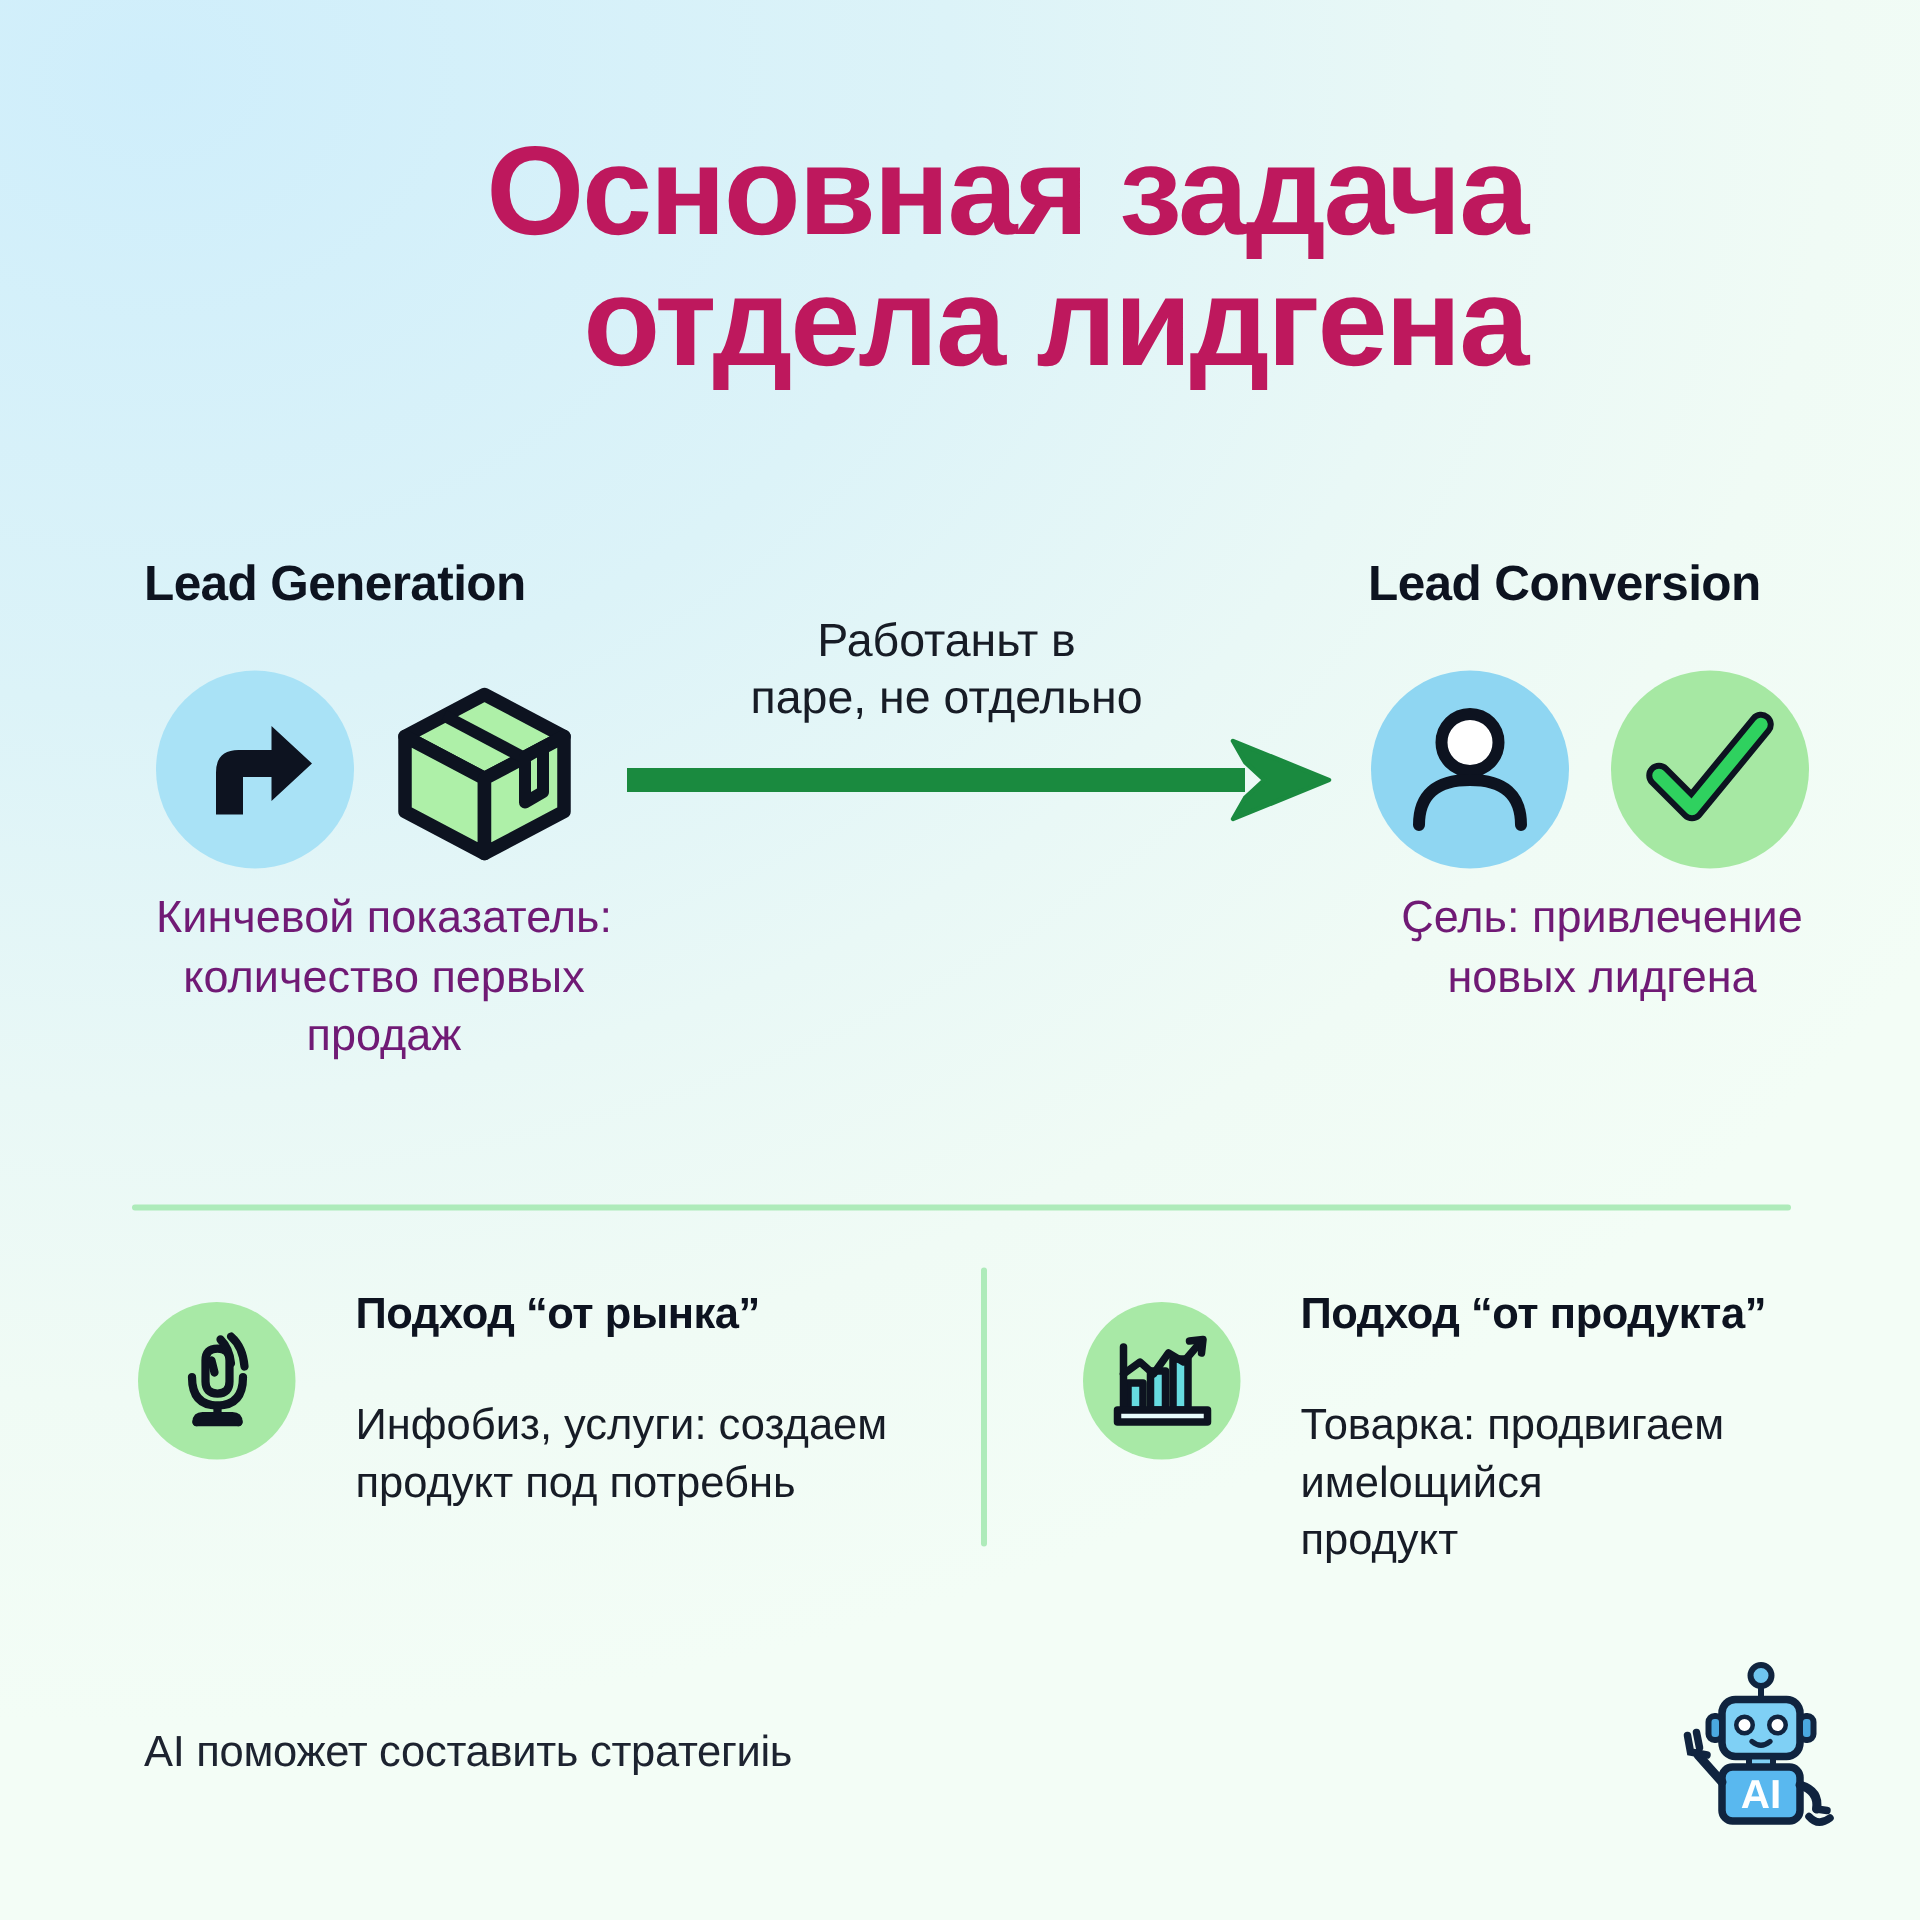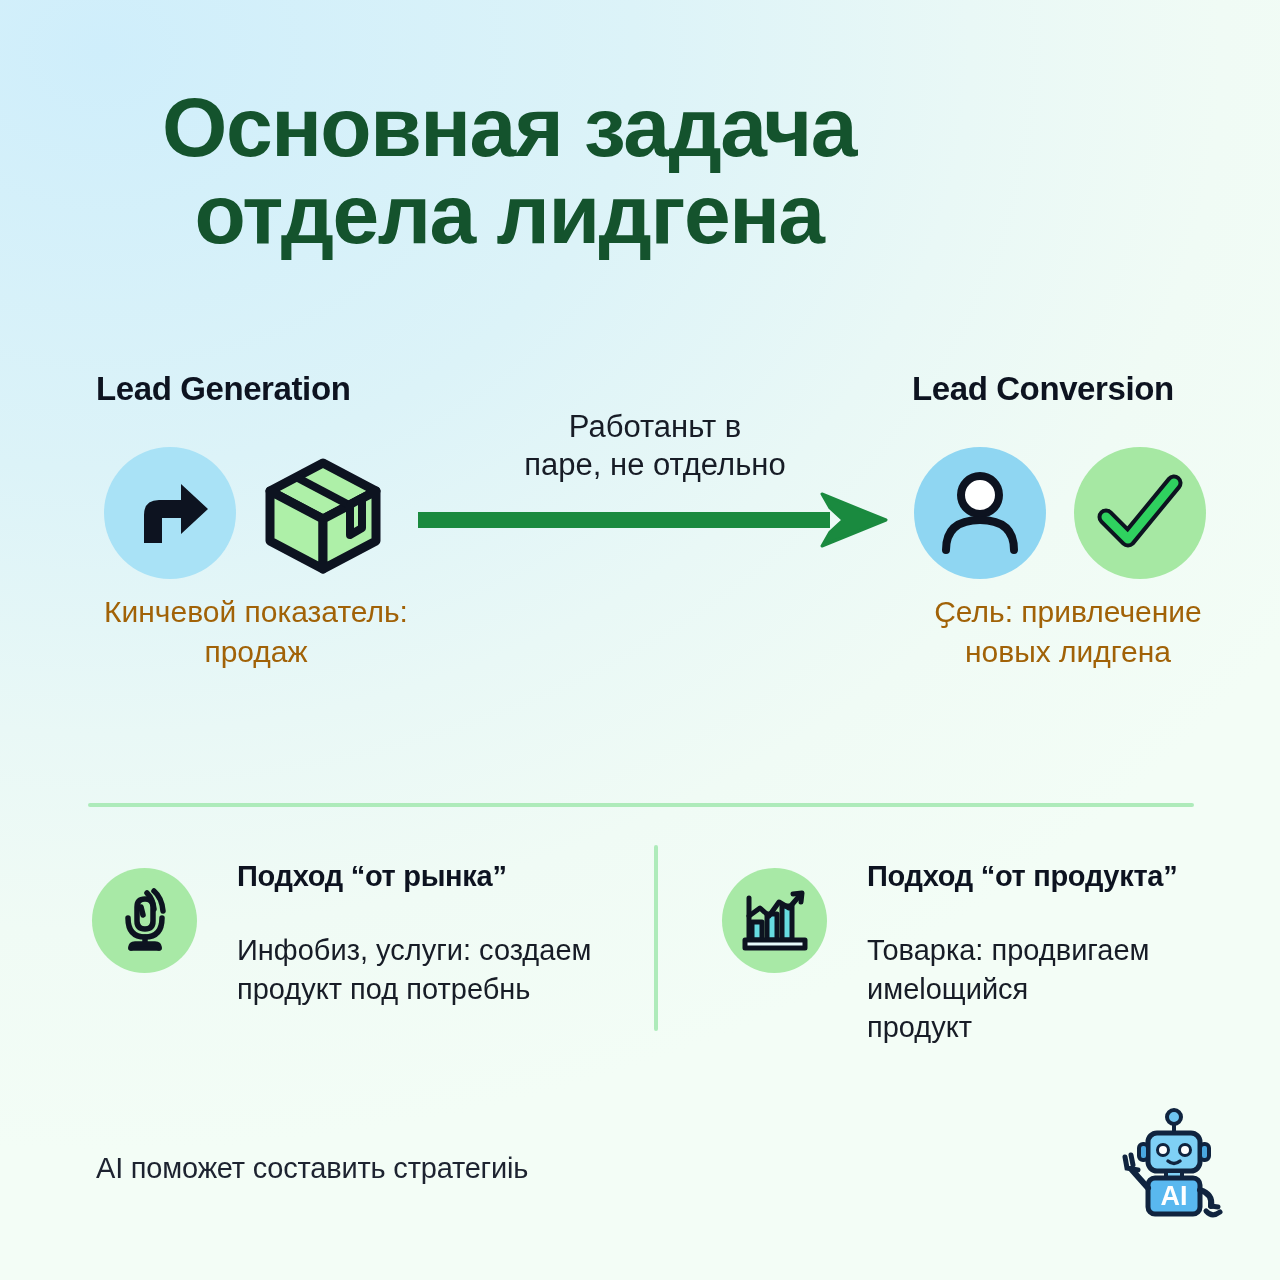--- a/index.html
+++ b/index.html
@@ -9,26 +9,26 @@
     background:
       radial-gradient(ellipse 1400px 1100px at 8% 4%, #cfeefb 0%, #dcf3f8 38%, #e9f8f6 62%, #f0fbf5 80%, #f3fdf6 100%);
     position:relative;
     color:#0f1420;
   }
   .canvas { position:absolute; inset:0; }
 
   
   .title {
     position:absolute; top:84px; left:0; width:1018px;
-    text-align:center;
+    text-align:right;
     font-size:84px;
     font-weight:700;
     line-height:1.04;
     letter-spacing:-1.5px;
-    color:#14532d;
+    color:#be185d;
   }
   .title .l2 { display:block; }
 
   
   .col-head {
     position:absolute;
     font-size:33px;
     font-weight:700;
     letter-spacing:-0.4px;
     color:#0d1320;
@@ -45,34 +45,34 @@
   }
   #arrow-circle   { left:104px; top:447px;  width:132px; height:132px; background:#a9e2f6; }
   #box-icon-wrap  { left:252px; top:443px;  width:142px; height:142px; }
   #person-circle  { left:914px; top:447px;  width:132px; height:132px; background:#8fd6f2; }
   #check-circle   { left:1074px;top:447px;  width:132px; height:132px; background:#a6e8a3; }
 
   
   #pair-arrow { position:absolute; left:418px; top:492px; width:470px; height:56px; }
 
   #pair-label {
-    position:absolute; left:430px; top:408px; width:450px;
+    position:absolute; left:406px; top:408px; width:450px;
     text-align:center;
     font-size:31px;
     line-height:1.22;
     color:#171c26;
   }
   #pair-label span { display:block; }
 
   
   .caption {
     position:absolute;
     font-size:30px;
     line-height:1.32;
-    color:#a16207;
+    color:#701a75;
     text-align:center;
   }
   #leadgen-caption  { left:56px;  top:592px; width:400px; }
   #leadconv-caption { left:900px; top:592px; width:336px; }
   .caption span { display:block; }
 
   
   #h-divider {
     position:absolute; left:88px; top:803px; width:1106px; height:4px;
     background:#a6e9b4; border-radius:3px; opacity:.9;
@@ -165,20 +165,21 @@
 
   <div class="circ" id="check-circle">
     <svg width="104" height="104" viewBox="0 0 104 104" aria-hidden="true">
       <path d="M18 56 L40 78 L86 22" fill="none" stroke="#0d1320" stroke-width="17" stroke-linecap="round" stroke-linejoin="round"></path>
       <path d="M18 56 L40 78 L86 22" fill="none" stroke="#2fd15f" stroke-width="9" stroke-linecap="round" stroke-linejoin="round"></path>
     </svg>
   </div>
 
   <div class="caption" id="leadgen-caption">
     <span>Кинчевой показатель:</span>
+    <span>количество первых</span>
     <span>продаж</span>
   </div>
 
   <div class="caption" id="leadconv-caption">
     <span>Ҫель: привлечение</span>
     <span>новых лидгена</span>
   </div>
 
   <div id="h-divider"></div>
   <div id="v-divider"></div>

